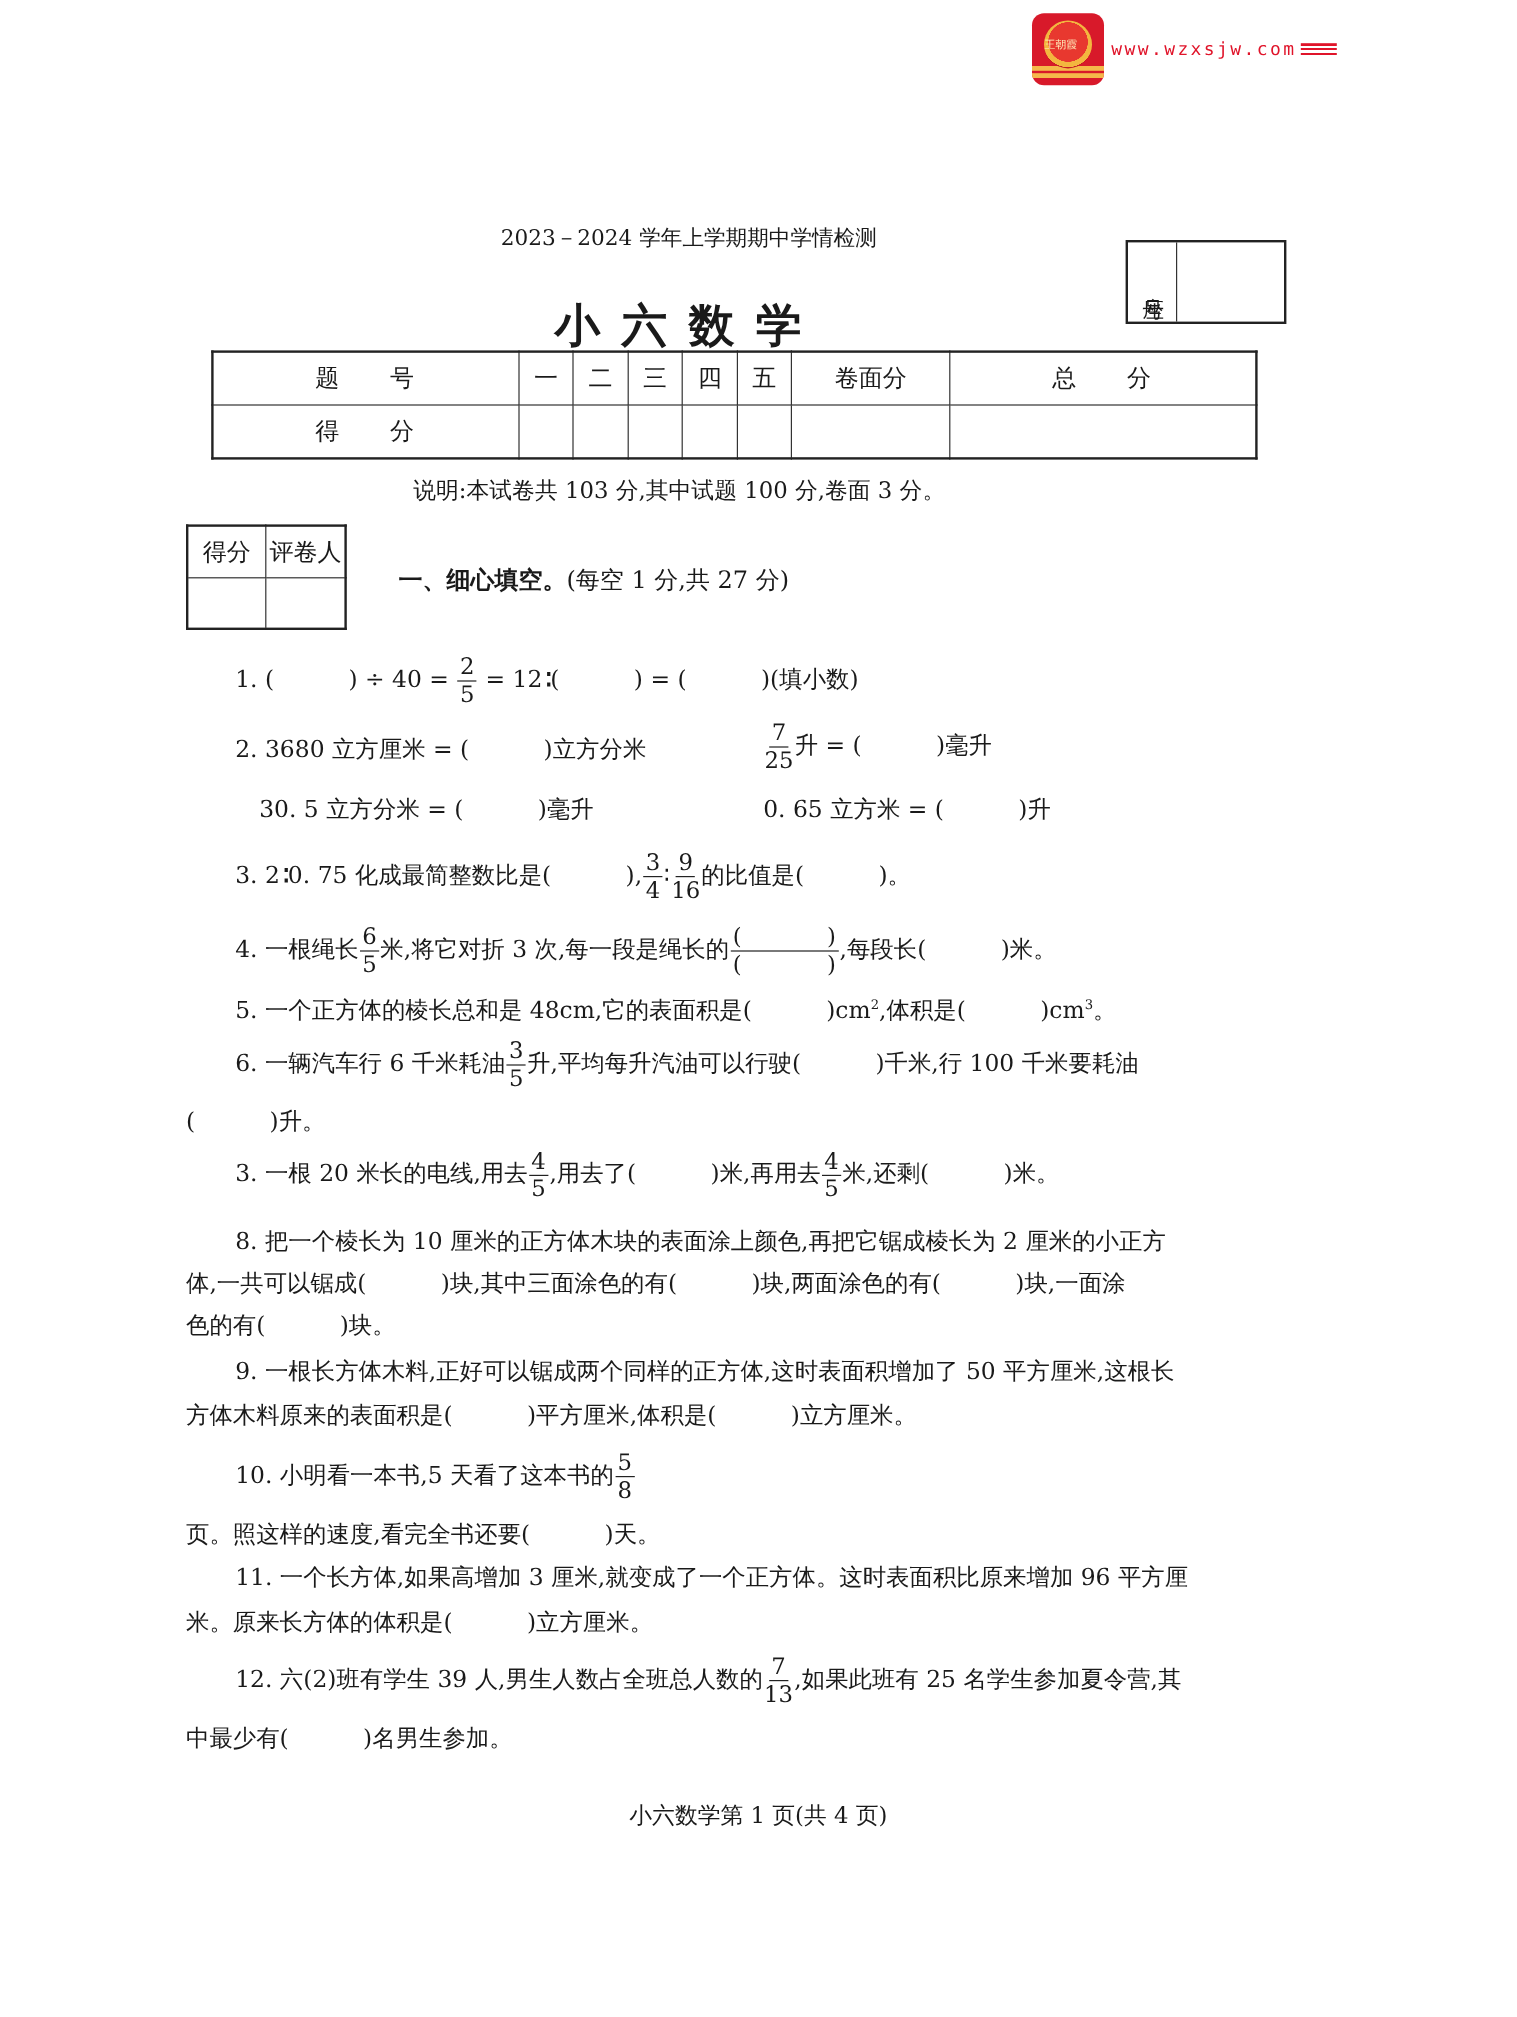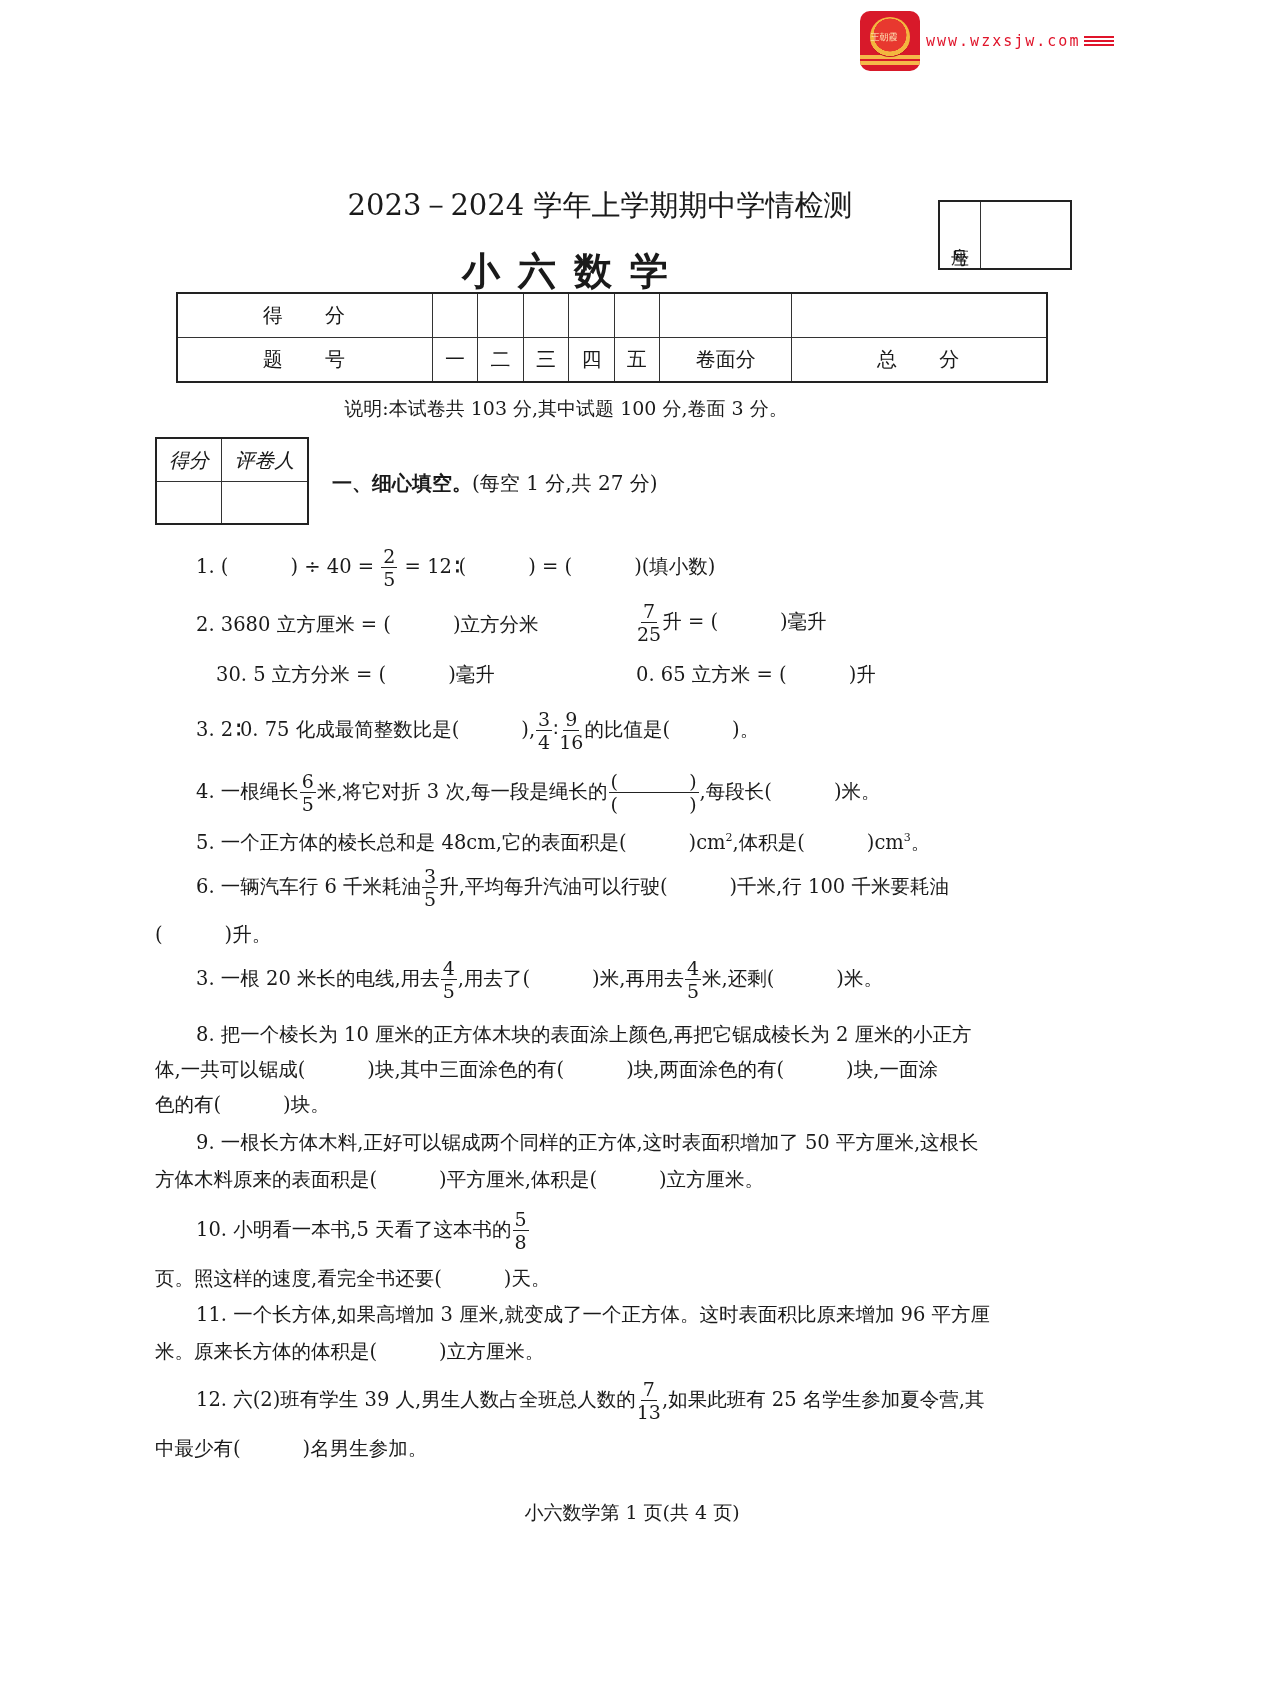--- a/index.html
+++ b/index.html
@@ -14,35 +14,35 @@
      background: radial-gradient(circle at 50% 45%, #e8382f 0 55%, #f3b63f 56% 70%, #c41b22 71% 100%); }
   .logo-badge .stripe { position: absolute; left: 0; width: 60px; height: 4px; background: #f5b84a; }
   .logo-badge .medal-text { position: absolute; left: 10px; top: 20px; width: 28px; text-align: center; font-size: 9px; color: #fff3c0; font-family: "DejaVu Sans", sans-serif; }
   .logo-text { margin-left: 6px; display: flex; flex-direction: column; }
   .logo-title { font-family: "DejaVu Sans", sans-serif; font-weight: bold; color: #e0142a; font-size: 36px; letter-spacing: 1px; line-height: 40px; }
   .logo-url { font-family: "DejaVu Sans Mono", monospace; color: #e0142a; font-size: 15px; letter-spacing: 2px; line-height: 18px; display: flex; align-items: center; }
   .logo-waves { display: inline-block; width: 30px; height: 10px; margin-left: 4px;
      background: repeating-linear-gradient(to bottom, #e0142a 0 2px, transparent 2px 4px); }
 
   
-  .exam-title { left: 0; width: 1148px; top: 186px; text-align: center; font-size: 29px; padding-left: 26px; }
+  .exam-title { left: 0; width: 1148px; top: 186px; text-align: center; font-size: 18px; }
   .subject-title { left: 0; width: 1148px; top: 222px; text-align: center; font-size: 38px; font-weight: bold; letter-spacing: 18px; margin-top: 24px; }
   .seat-box { left: 938px; top: 200px; width: 130px; height: 66px; border: 2px solid #222; display: flex; }
   .seat-label { width: 40px; border-right: 1px solid #333; display: flex; align-items: center; justify-content: center;
                 font-size: 18px; line-height: 20px; writing-mode: vertical-rl; letter-spacing: 2px; }
 
   
   table.score { position: absolute; left: 176px; top: 292px; border-collapse: collapse; width: 872px; height: 89px; border: 2px solid #222; }
   table.score td { border: 1px solid #333; text-align: center; font-size: 20px; height: 43px; padding: 0; }
   table.score td.head { letter-spacing: 18px; padding-left: 16px; }
 
   .note { left: 0; width: 1132px; top: 396px; text-align: center; font-size: 19px; }
 
   
-  table.grader { position: absolute; left: 155px; top: 437px; border-collapse: collapse; width: 154px; height: 88px; border: 2px solid #222; font-style: italic; }
+  table.grader { position: absolute; left: 155px; top: 437px; border-collapse: collapse; width: 134px; height: 88px; border: 2px solid #222; }
   table.grader td { border: 1px solid #333; text-align: center; font-size: 20px; padding: 0; }
   .section-title { left: 332px; top: 470px; font-size: 20px; }
   .section-title b { font-family: "DejaVu Sans", sans-serif; font-weight: bold; }
 
   
   .q { font-size: 19.5px; line-height: 26px; white-space: pre; }
   .frac { display: inline-flex; flex-direction: column; align-items: center; vertical-align: middle; line-height: 22px; font-size: 19px; margin: 0 1px; }
   .frac .num { border-bottom: 1px solid #222; padding: 0 2px; }
   .frac.blank { min-width: 86px; }
   .frac.blank .num, .frac.blank .den { width: 86px; display: flex; justify-content: space-between; }
@@ -70,38 +70,38 @@
 <div class="abs exam-title">2023－2024 学年上学期期中学情检测</div>
 <div class="abs subject-title">小六数学</div>
 <div class="abs seat-box">
   <div class="seat-label">座号</div>
   <div style="flex:1"></div>
 </div>
 
 <table class="score">
   <tbody>
       <tr>
+    <td class="head">题 号</td>
+    <td>一</td>
+    <td>二</td>
+    <td>三</td>
+    <td>四</td>
+    <td>五</td>
+    <td>卷面分</td>
+    <td style="letter-spacing:18px;padding-left:16px">总 分</td>
+  </tr>
+  <tr>
     <td class="head">得 分</td>
     <td></td>
     <td></td>
     <td></td>
     <td></td>
     <td></td>
     <td></td>
     <td></td>
-  </tr>
-  <tr>
-    <td class="head">题 号</td>
-    <td>一</td>
-    <td>二</td>
-    <td>三</td>
-    <td>四</td>
-    <td>五</td>
-    <td>卷面分</td>
-    <td style="letter-spacing:18px;padding-left:16px">总 分</td>
   </tr>
 </tbody>
   </table>
 
 <div class="abs note">说明:本试卷共 103 分,其中试题 100 分,卷面 3 分。</div>
 
 <table class="grader">
   <tbody>
       <tr>
     <td style="height:42px">得分</td>

